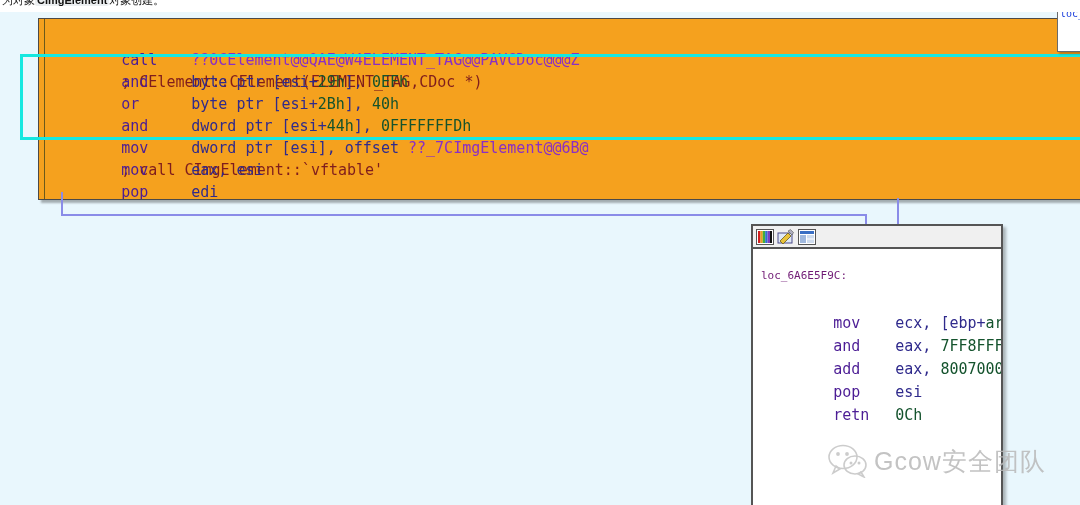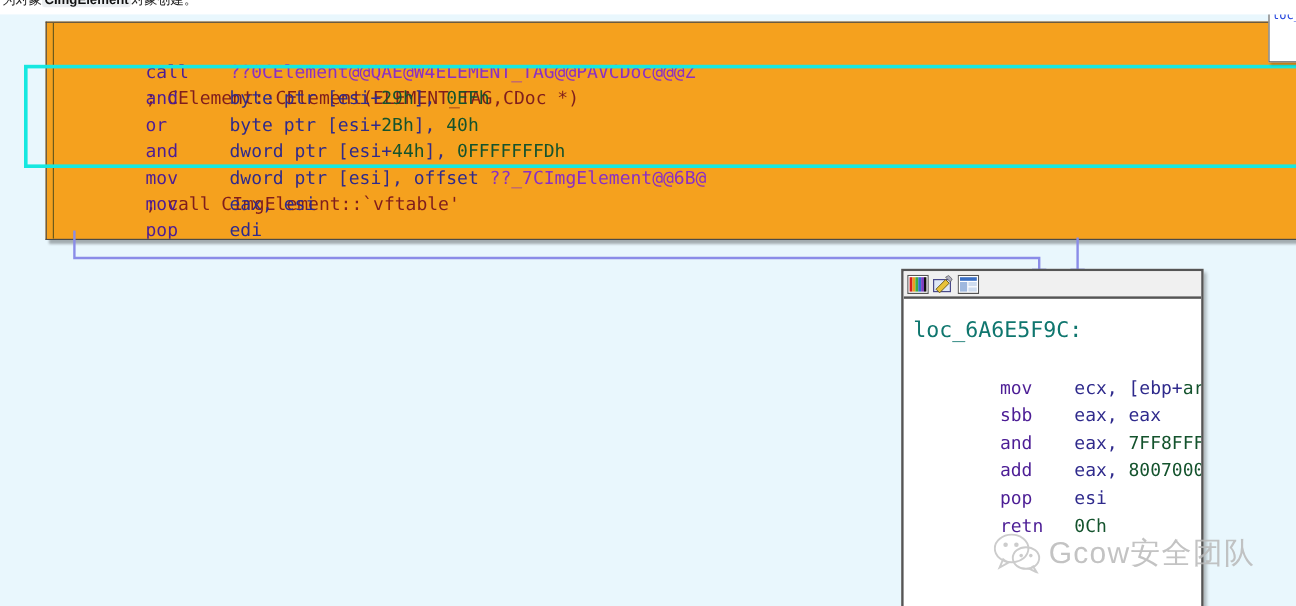--- a/index.html
+++ b/index.html
@@ -94,27 +94,27 @@
   }
   .tb-icon{width:18px;height:16px;display:block;}
   #target-body{
     padding:14px 0 0 8px;
   }
   #target-body .asm-line{
     padding-left:0;height:23px;line-height:23px;font-size:15px;
   }
   #target-body .asm-line .mn{width:62px;}
   .block-label{
-    font-size:18px;height:26px;line-height:26px;color:#0f766e;white-space:pre;
+    font-size:11px;height:26px;line-height:26px;color:#701a75;white-space:pre;
   }
 
   
   #watermark{
     position:absolute;left:828px;top:432px;
-    display:flex;align-items:flex-start;gap:4px;
+    display:flex;align-items:flex-end;gap:4px;
     color:#b9b9b9;opacity:.85;
     font-family:"Liberation Sans",sans-serif;
     font-size:24px;
     white-space:nowrap;
     pointer-events:none;
   }
   #watermark .wm-cn{font-size:25px;letter-spacing:1px;}
 
   
   #right-edge-block{
@@ -218,23 +218,20 @@
       </svg>
     </div>
 
     <div id="target-body">
       <div class="block-label">loc_6A6E5F9C:</div>
 
       <div class="asm-line">
         <span class="mn">mov</span><span>ecx, [ebp+<span class="num">arg_8</span>]</span>
       </div>
       <div class="asm-line">
-        <span class="mn">sbb</span><span>eax, eax</span>
-      </div>
-      <div class="asm-line">
         <span class="mn">and</span><span>eax, <span class="num">7FF8FFF2h</span></span>
       </div>
       <div class="asm-line">
         <span class="mn">add</span><span>eax, <span class="num">8007000Eh</span></span>
       </div>
       <div class="asm-line">
         <span class="mn">pop</span><span>esi</span>
       </div>
       <div class="asm-line">
         <span class="mn">retn</span><span class="num">0Ch</span>

